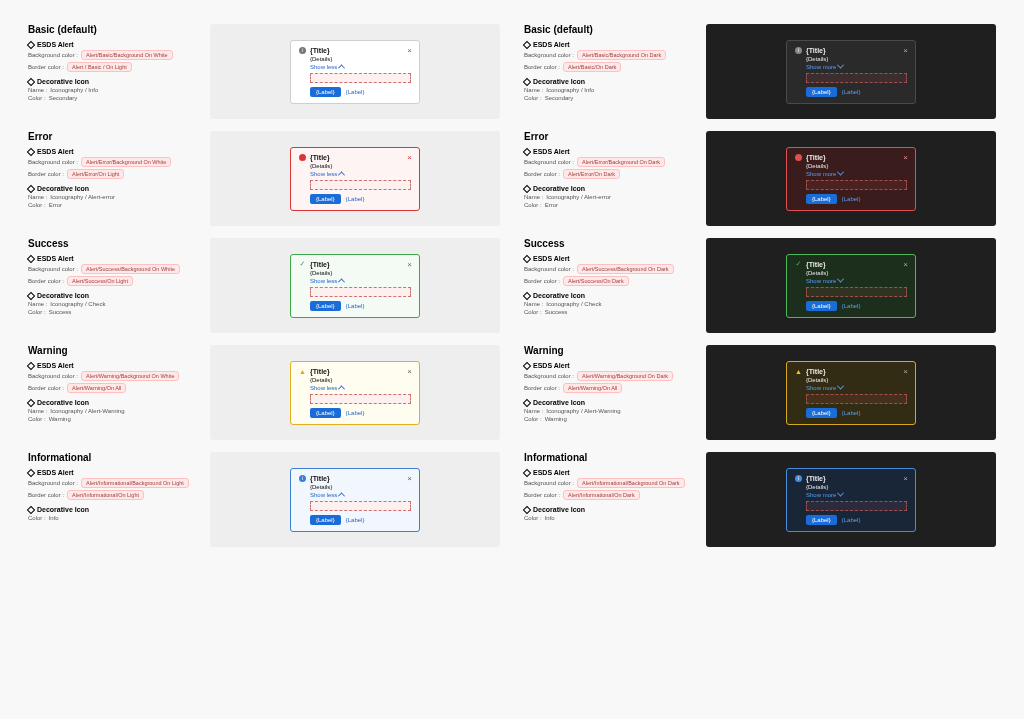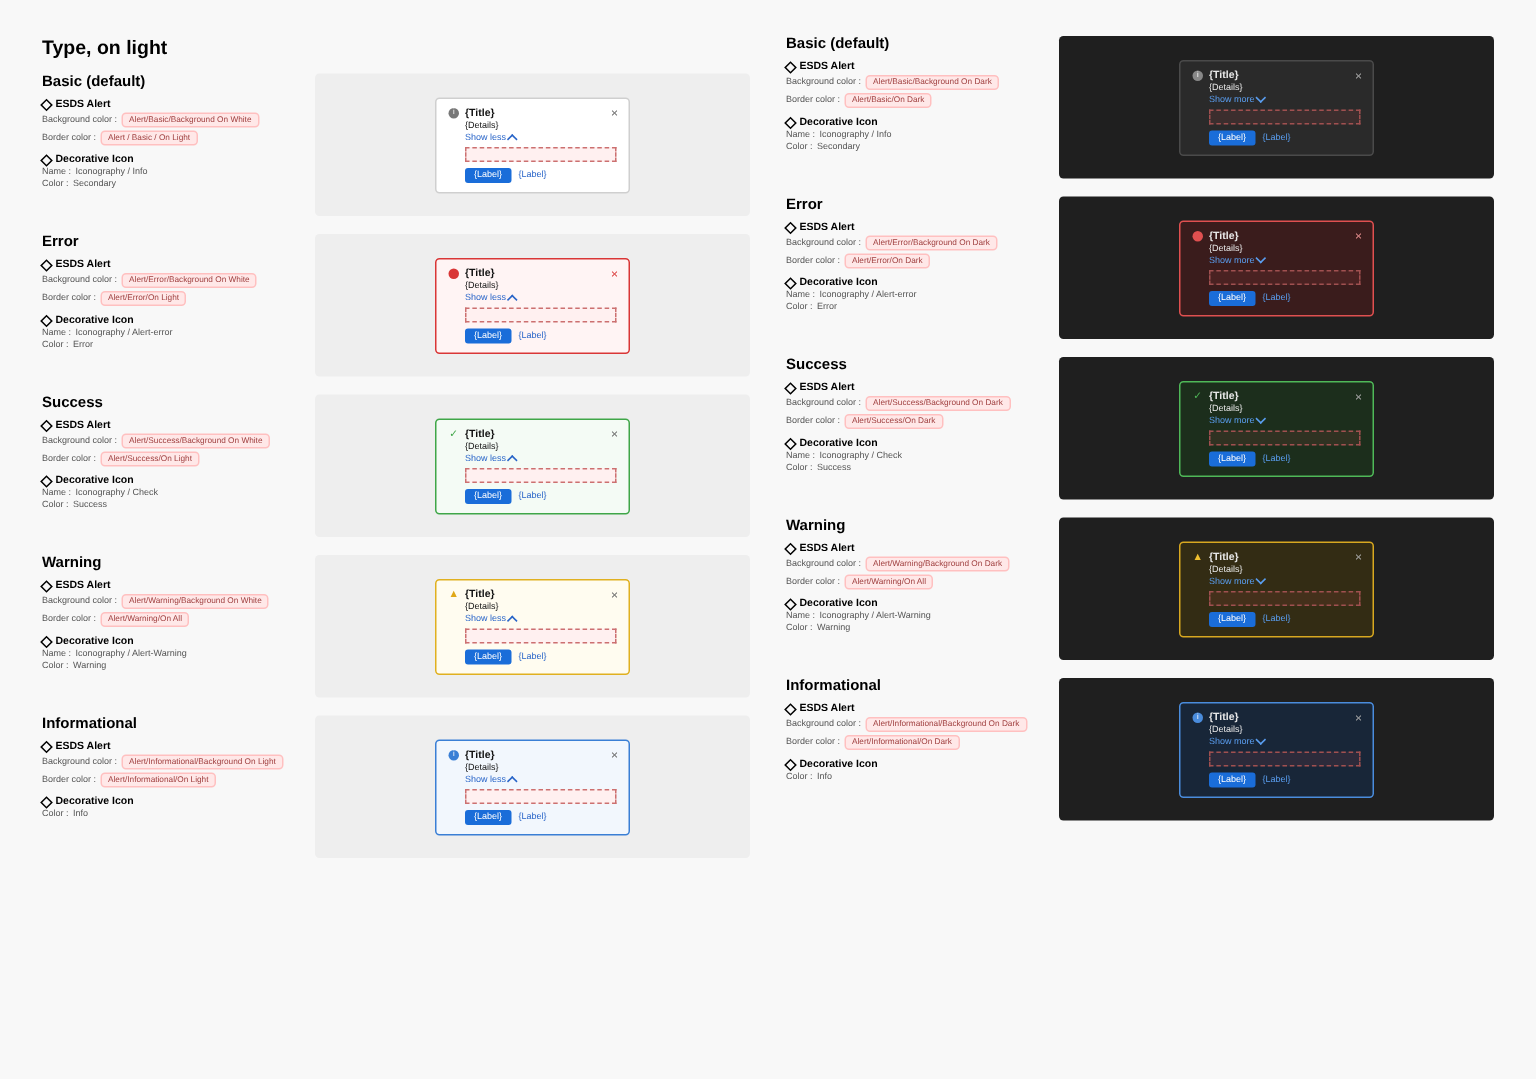--- a/index.html
+++ b/index.html
@@ -73,21 +73,20 @@
 .a-basic-d .alert-toggle, .a-error-d .alert-toggle, .a-success-d .alert-toggle, .a-warning-d .alert-toggle, .a-info-d .alert-toggle { color: #5a9ef0; }
 .a-basic-d .btn-link, .a-error-d .btn-link, .a-success-d .btn-link, .a-warning-d .btn-link, .a-info-d .btn-link { color: #5a9ef0; }
 </style>
 </head>
 <body>
 
 <div class="page">
   <div class="columns">
 
     <div class="col">
-      <h2>Type, on light</h2>
 
       <div class="variant">
         <div class="variant-meta">
           <h3>Basic (default)</h3>
           <div class="meta-group">
             <div class="meta-title">
                 <span class="diamond"></span>
                 <span>ESDS Alert</span>
               </div>
             <div class="meta-row">

